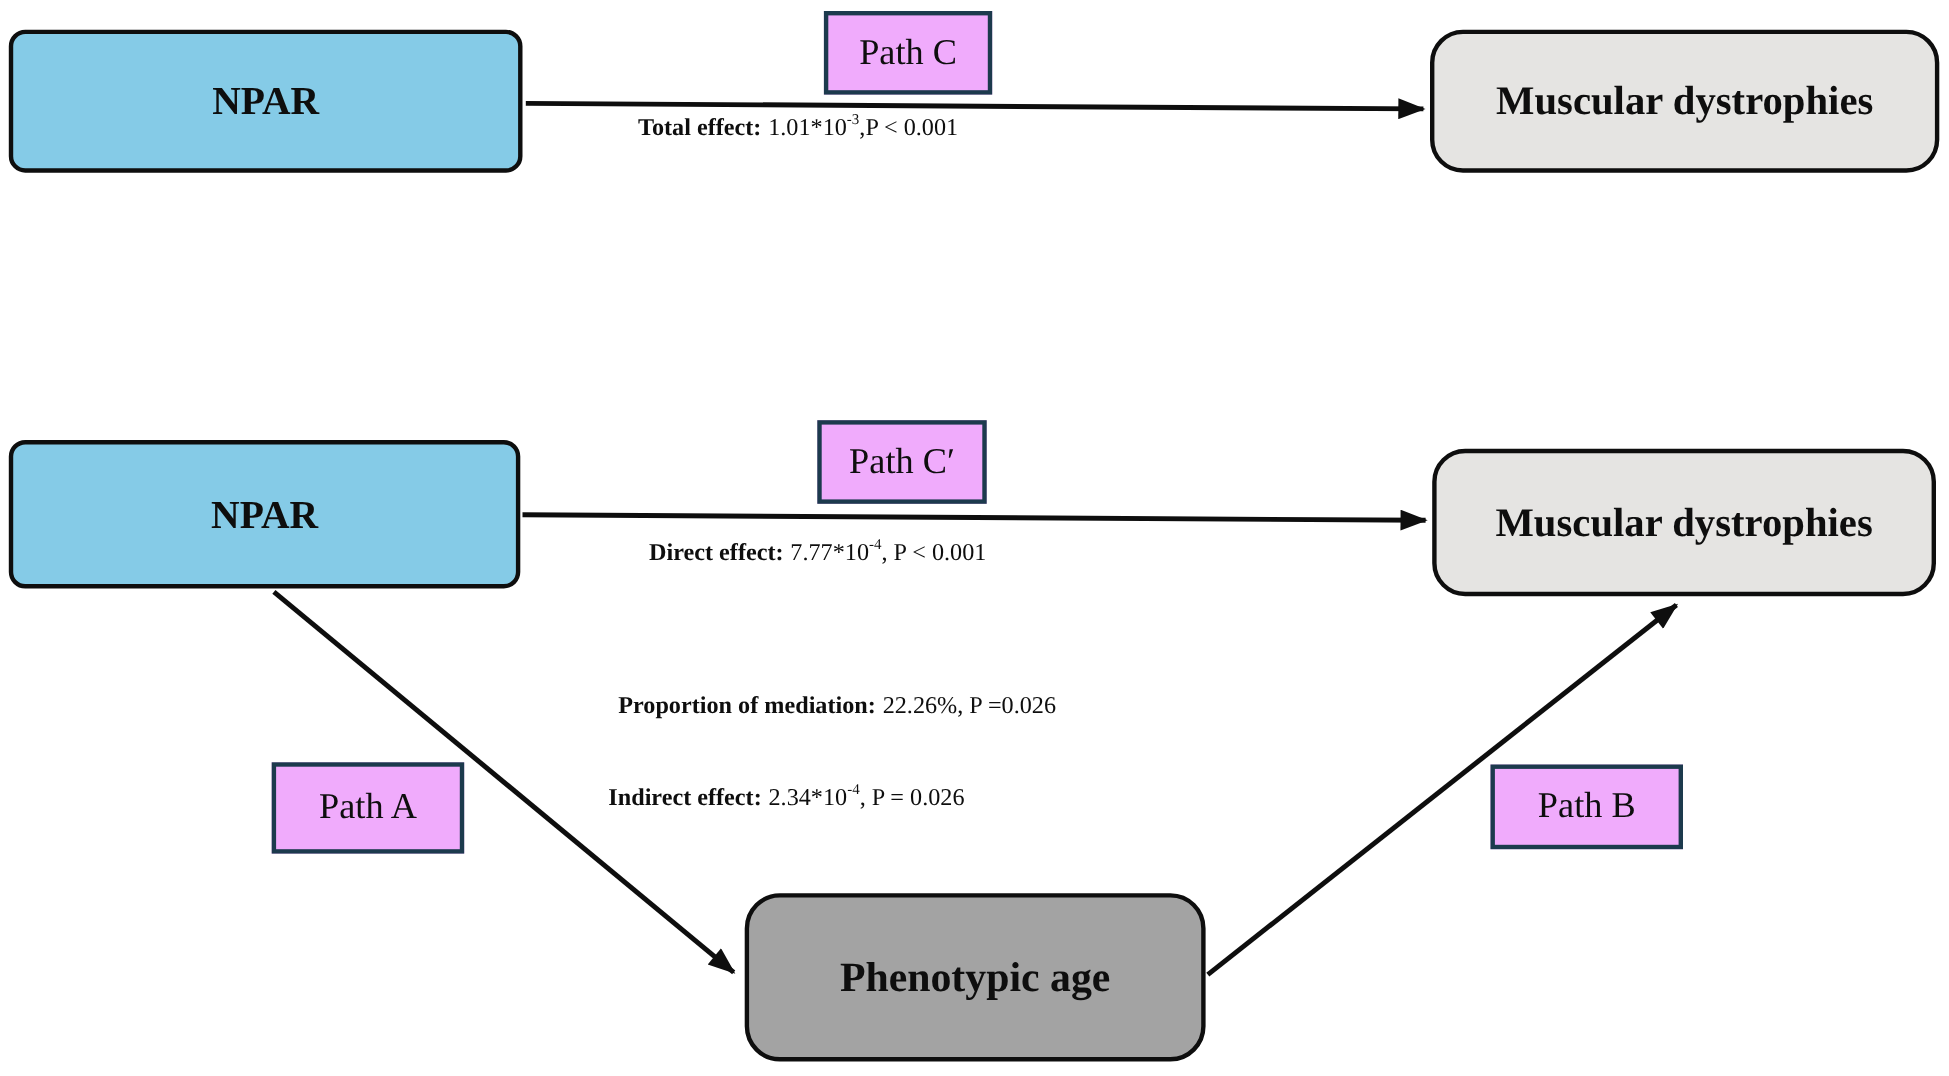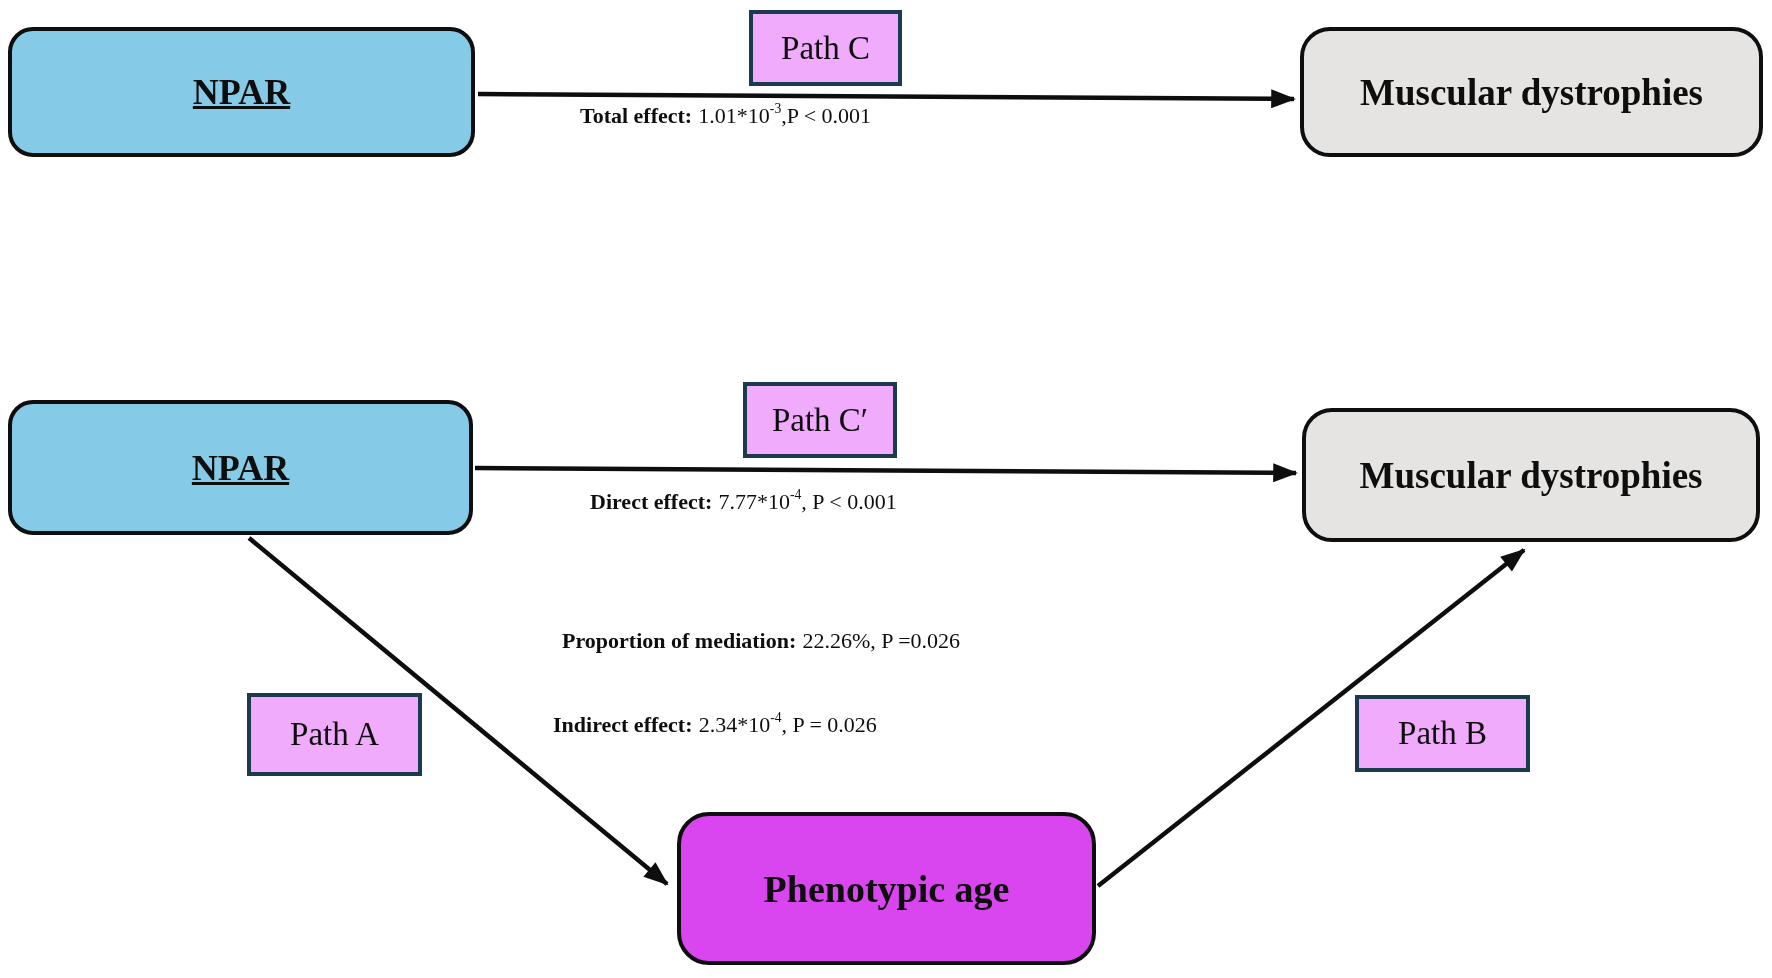--- a/index.html
+++ b/index.html
@@ -23,21 +23,21 @@
     z-index: 2;
     border: 4px solid #0e0e0e;
     box-sizing: border-box;
     display: flex;
     align-items: center;
     justify-content: center;
     text-align: center;
     font-weight: bold;
   }
   .node .node-label { font-weight: bold; }
-  .node-exposure { border-radius: 25px; font-size: 36px; text-decoration: underline; }
+  .node-exposure { border-radius: 15px; font-size: 36px; }
   .node-outcome  { border-radius: 30px; font-size: 37px; text-align: center; }
   .node-mediator { border-radius: 32px; font-size: 38px; }
 
   .path-box {
     position: absolute;
     z-index: 3;
     background: #f0abfc;
     border: 4px solid #1c3a4d;
     box-sizing: border-box;
     display: flex;
@@ -135,17 +135,17 @@
   </div>
 
   <div class="path-box" id="path-b-box" style="border-color: rgb(28, 58, 77);">
     <span>Path B</span>
   </div>
 
   <div class="effect-text" id="indirect-effect-text">
     <span class="eff-label">Indirect effect:</span><span>2.34*10</span><sup>-4</sup><span>, P = 0.026</span>
   </div>
 
-  <div class="node node-mediator" id="node-mediator" style="background-color: #d946ef;">
+  <div class="node node-mediator" id="node-mediator" style="background-color: #a3a3a3;">
     <span class="node-label">Phenotypic age</span>
   </div>
 
 </div>
 
 </body></html>

